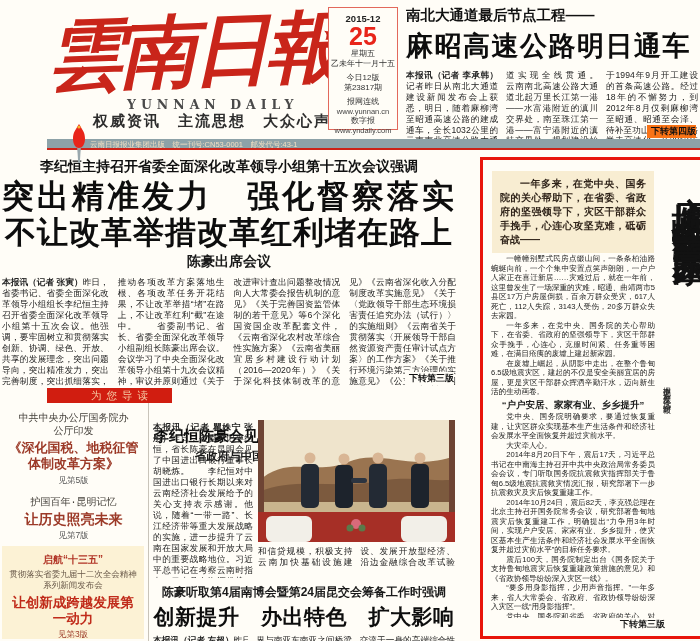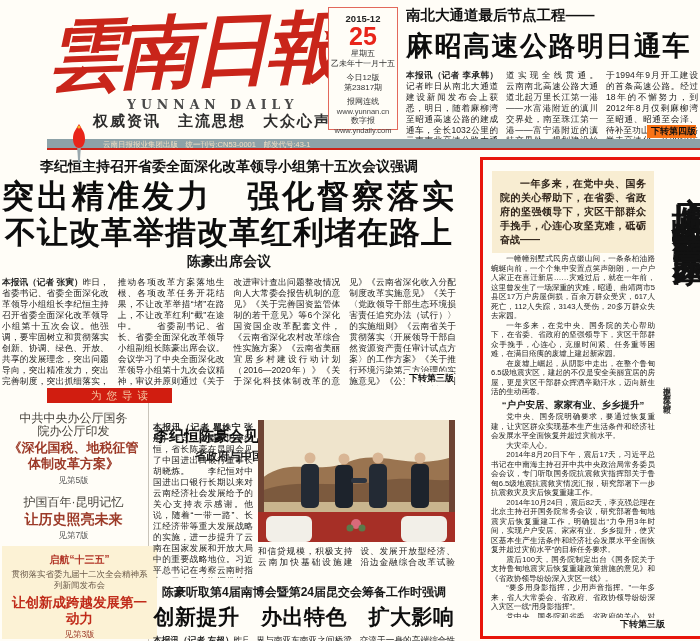--- a/index.html
+++ b/index.html
@@ -21,40 +21,40 @@
   .topstory{position:absolute;left:406px;top:6px;width:292px;height:132px;}
   .ts-kicker{font-size:14.5px;font-weight:bold;color:#111;}
   .ts-headline{font-size:27px;font-weight:900;letter-spacing:1.5px;margin-top:3px;white-space:nowrap;color:#0d0d0d;}
   .ts-body{margin-top:6px;height:78px;column-count:3;column-gap:8px;font-size:8.6px;line-height:10.9px;
         text-align:justify;color:#222;overflow:hidden;}
   .lead{font-weight:bold;}
   .cont-note{font-size:9px;font-weight:bold;color:#111;}
   .ts-cont{position:absolute;right:2px;bottom:0;background:#f97316;padding-left:4px;}
   .pubbar{position:absolute;left:47px;top:139px;width:653px;height:11px;background:#8da2a8;
         border-bottom:2px solid #cc2318;font-size:7.5px;line-height:11px;color:#f2dfc2;
-        padding-left:56px;box-sizing:border-box;white-space:nowrap;overflow:hidden;}
+        padding-left:43px;box-sizing:border-box;white-space:nowrap;overflow:hidden;}
   .torch{position:absolute;left:70px;top:124px;width:18px;height:40px;z-index:3;}
   .mainstory{position:absolute;left:2px;top:158px;width:454px;height:227px;}
   .ms-kicker{text-align:center;font-size:14px;font-weight:bold;color:#111;}
   .ms-h1{text-align:center;font-size:32px;font-weight:900;letter-spacing:3px;line-height:37px;margin-top:2px;white-space:nowrap;color:#0d0d0d;}
   .ms-h2{text-align:center;font-size:31px;font-weight:900;letter-spacing:1px;line-height:35px;white-space:nowrap;color:#0d0d0d;}
   .ms-sub{text-align:center;font-size:14px;font-weight:bold;font-family:"DejaVu Serif",serif;margin-top:3px;}
   .ms-body{margin-top:6px;height:110px;column-count:4;column-gap:9px;font-size:8.7px;line-height:11px;
         text-align:justify;overflow:hidden;color:#222;}
   .ms-cont{position:absolute;right:2px;bottom:0;background:#fffdf7;padding-left:4px;}
   .vdiv{position:absolute;left:148px;top:388px;width:1px;height:253px;background:#c9c4ba;}
   .guide{position:absolute;left:0;top:388px;width:147px;height:253px;}
   .guide-bar{margin-left:47px;width:100px;height:15px;background:#d11d10;color:#f6cfa8;font-size:10.5px;
         letter-spacing:5px;text-align:center;line-height:15px;font-weight:normal;padding-left:25px;}
   .guide-items{position:absolute;left:2px;top:24px;width:143px;text-align:center;}
-  .gi-lead{font-size:12px;color:#45413b;line-height:13px;margin:0 12px;}
+  .gi-lead{font-size:10px;color:#45413b;line-height:13px;margin:0 12px;font-family:Liberation Mono, monospace;}
   .gi-title{font-size:13px;font-weight:bold;color:#9c3a28;font-family:"DejaVu Serif",serif;line-height:16px;margin:2px 2px 0;}
   .gi-title2{font-size:14px;}
   .gi-ref{font-size:8.5px;color:#555;margin:3px 0 9px;}
-  .guide-hl{position:absolute;left:2px;top:158px;width:155px;height:93px;background:#fcf2d5;
+  .guide-hl{position:absolute;left:2px;top:158px;width:142px;height:93px;background:#fcf2d5;
         text-align:center;box-sizing:border-box;padding-top:7px;}
   .hl-eyebrow{font-size:10px;font-weight:bold;color:#b03224;}
   .hl-note{font-size:8.5px;color:#6a5a4a;line-height:10.5px;margin:2px 6px 0;}
   .hl-title{font-size:13.5px;font-weight:bold;color:#c02b1a;font-family:"DejaVu Serif",serif;line-height:16px;margin:4px 4px 0;}
   .hl-ref{font-size:8.5px;color:#9c3a28;margin-top:3px;}
   .meetstory{position:absolute;left:153px;top:384px;width:302px;height:196px;}
   .mt-h{font-size:15px;font-weight:900;text-align:center;white-space:nowrap;color:#0d0d0d;margin-top:43px;}
   .mt-sub{font-size:11.5px;font-weight:bold;text-align:center;font-family:"DejaVu Serif",serif;margin-top:3px;}
   .mt-left{position:absolute;left:0;top:38px;width:100px;height:156px;font-size:8.7px;line-height:11px;
         text-align:justify;overflow:hidden;color:#222;}

